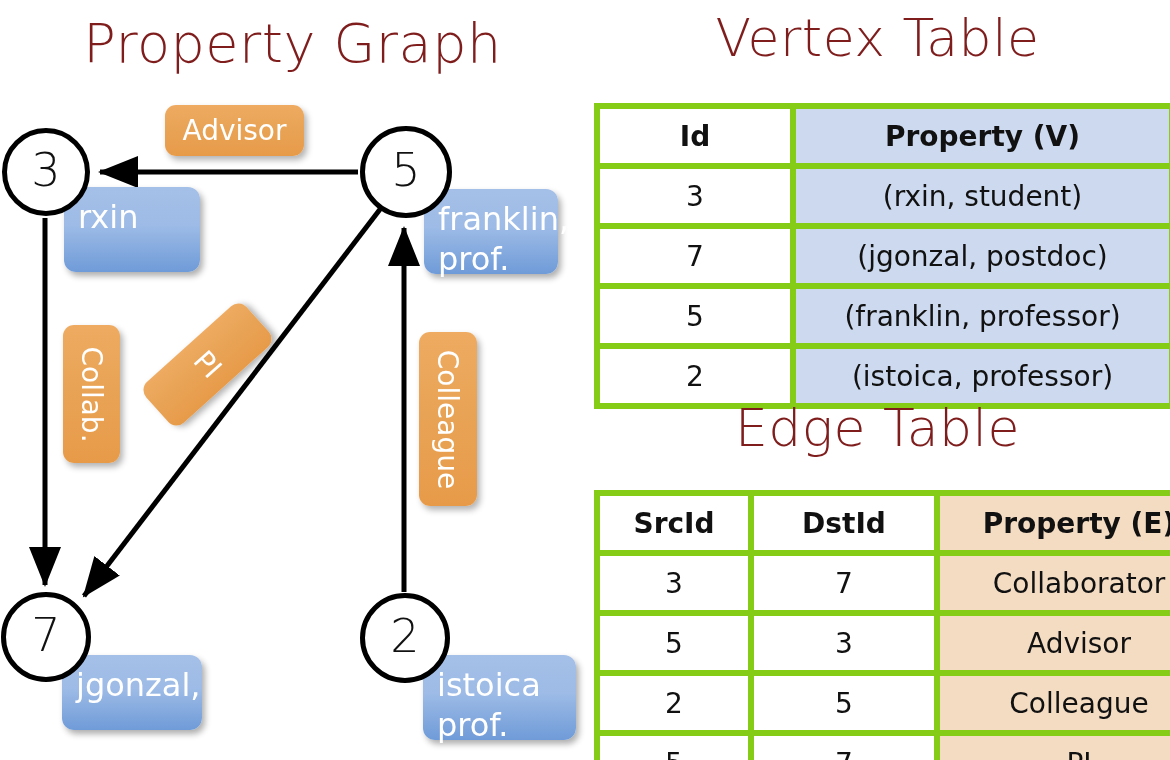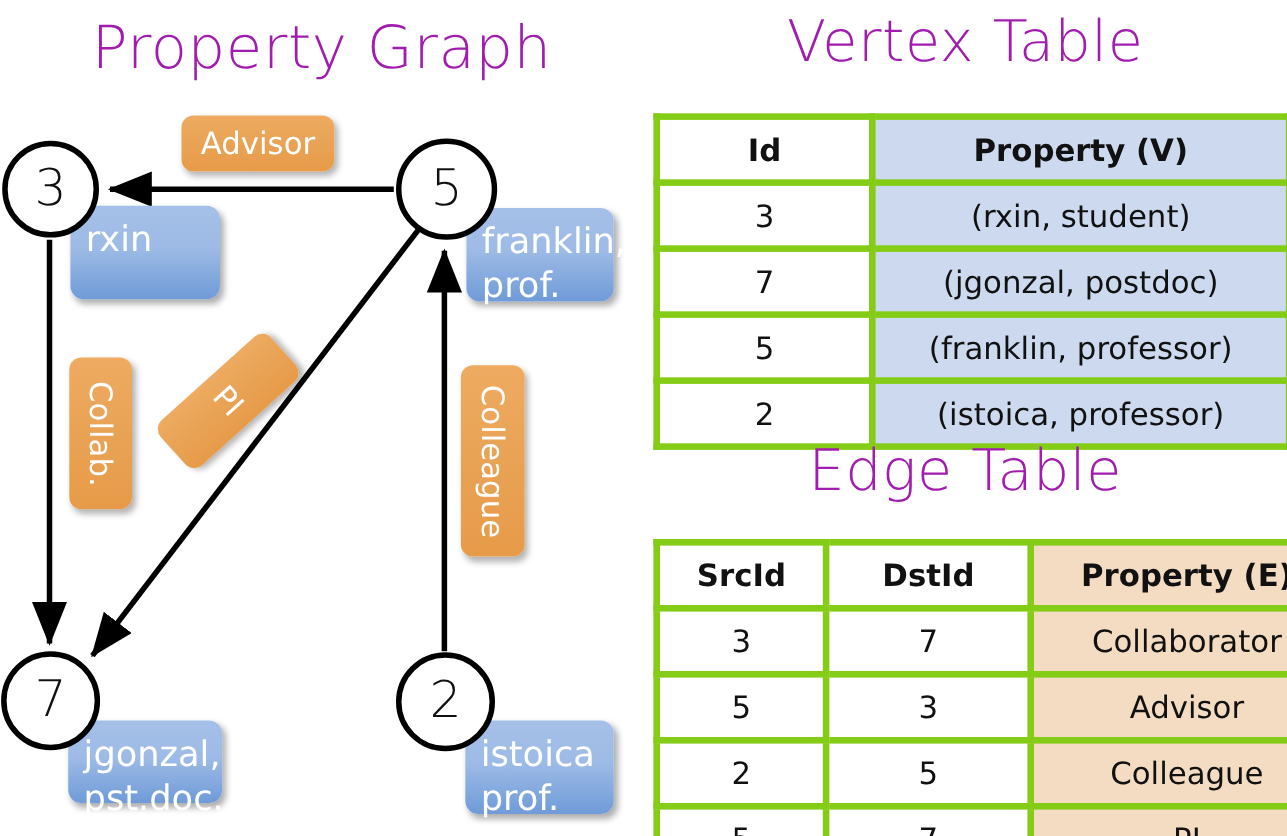--- a/index.html
+++ b/index.html
@@ -14,21 +14,21 @@
     overflow: hidden;
     font-family: "Liberation Sans", sans-serif;
     color: #000;
   }
 
   
   .page-title {
     position: absolute;
     font-family: "DejaVu Sans", sans-serif;
     font-weight: 300;
-    color: #a21caf;
+    color: #7f1d1d;
     white-space: nowrap;
     letter-spacing: 0.5px;
   }
   #graph-title   { left: 0;    top: 12px;  width: 585px; text-align: center; font-size: 54px; }
   #vertex-title  { left: 585px;top: 8px;   width: 585px; text-align: center; font-size: 52px; }
   #edge-title    { left: 585px;top: 398px; width: 585px; text-align: center; font-size: 52px; }
 
   
   #graph-panel {
     position: absolute;
@@ -176,27 +176,26 @@
   <div class="prop-box" style="left:424px; top:189px; width:134px; height:85px;">
     <span class="l1">franklin,</span>
     <span class="l2">prof.</span>
   </div>
 
   <div class="node-circle" style="left:1px; top:592px; width:90px; height:90px; z-index:8;">
     <span class="node-label">7</span>
   </div>
   <div class="prop-box" style="left:62px; top:655px; width:140px; height:75px;">
     <span class="l1">jgonzal,</span>
-    <span class="l2">pst.doc.</span>
   </div>
 
   <div class="node-circle" style="left:360px; top:593px; width:90px; height:90px; z-index:8;">
     <span class="node-label">2</span>
   </div>
-  <div class="prop-box" style="left:423px; top:655px; width:135px; height:85px;">
+  <div class="prop-box" style="left:423px; top:655px; width:153px; height:85px;">
     <span class="l1">istoica</span>
     <span class="l2">prof.</span>
   </div>
 </div>
 
 <div class="page-title" id="vertex-title">Vertex Table</div>
 
 <table class="data-table" id="vertex-table">
   <thead>
     <tr>

